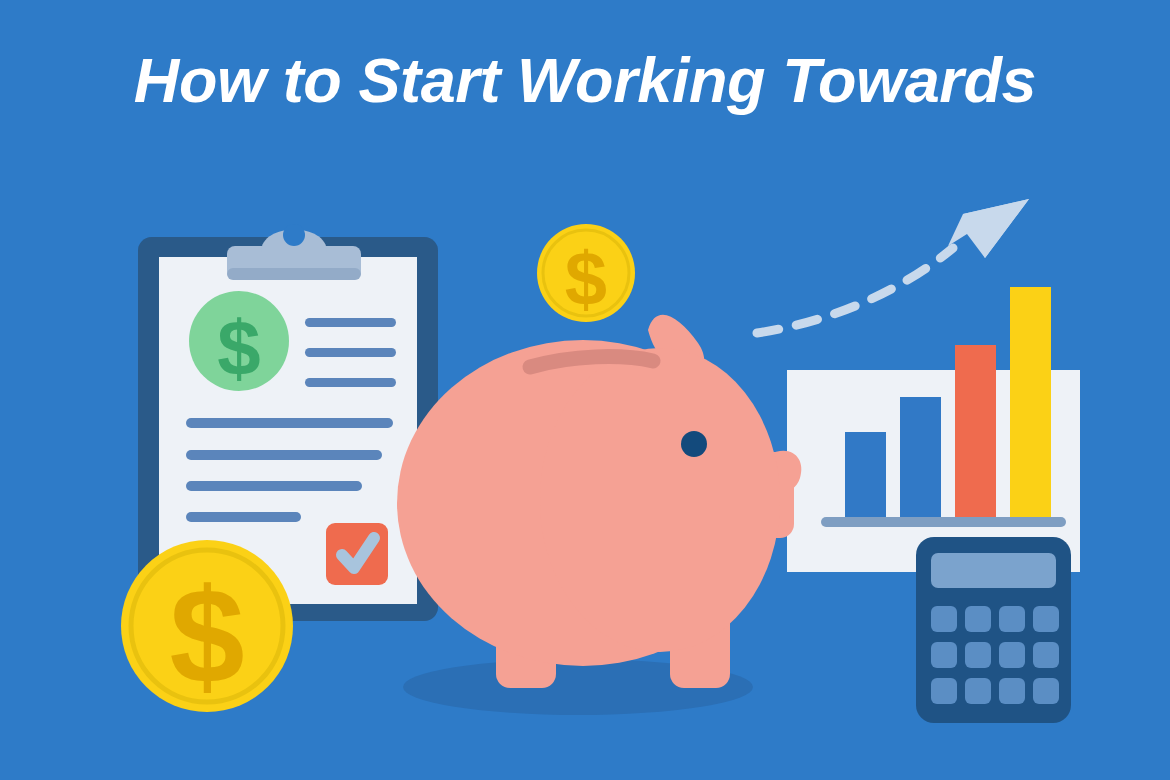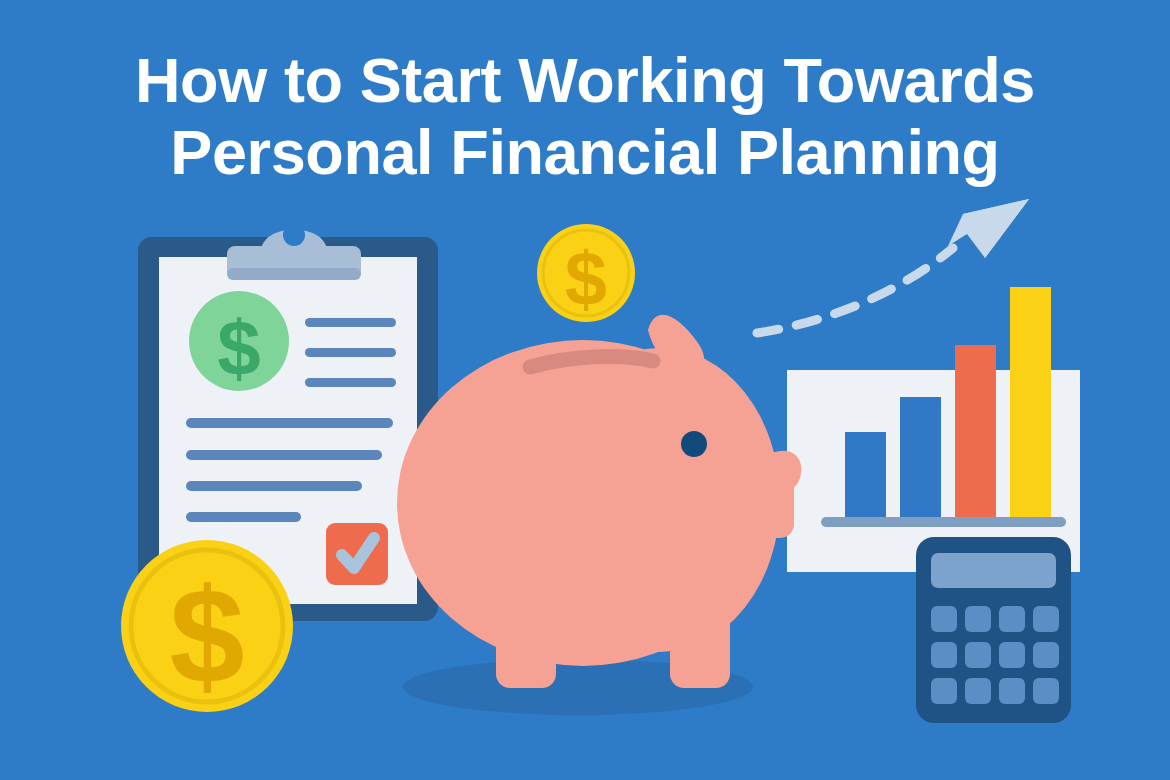--- a/index.html
+++ b/index.html
@@ -23,20 +23,21 @@
     height: 780px;
     display: block;
   }
   #headline {
     position: absolute;
     left: 0;
     top: 44px;
     width: 1170px;
     text-align: center;
     pointer-events: none;
+    font-style: italic;
   }
   .headline-line {
     display: block;
     color: #ffffff;
     font-family: "Liberation Sans", sans-serif;
     font-weight: 700;
     font-size: 63px;
     line-height: 72px;
     letter-spacing: -0.4px;
     white-space: nowrap;
@@ -150,16 +151,15 @@
       <rect x="931" y="678" width="26" height="26" rx="6" fill="#5b8ec4"></rect>
       <rect x="965" y="678" width="26" height="26" rx="6" fill="#5b8ec4"></rect>
       <rect x="999" y="678" width="26" height="26" rx="6" fill="#5b8ec4"></rect>
       <rect x="1033" y="678" width="26" height="26" rx="6" fill="#5b8ec4"></rect>
     </g>
 
   </svg>
 
   <div id="headline">
     <span class="headline-line">How to Start Working Towards</span>
-    <span class="headline-line">Personal Financial Planning</span>
   </div>
 
 </div>
 
 </body></html>

